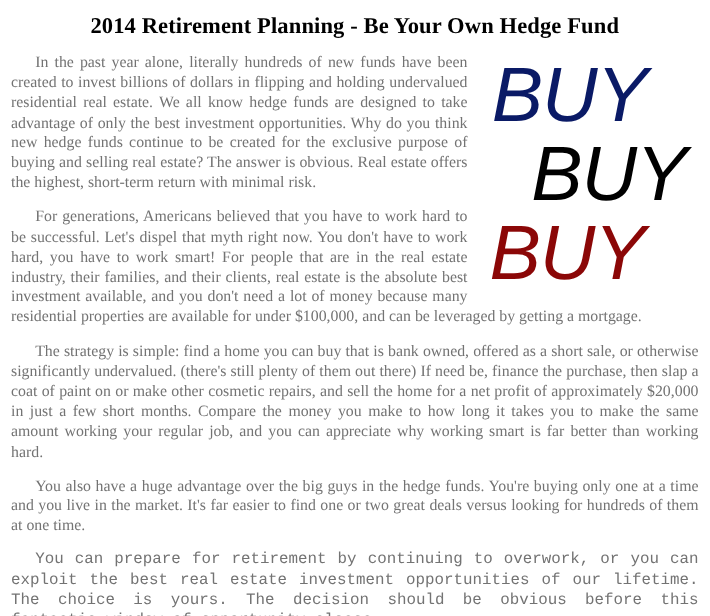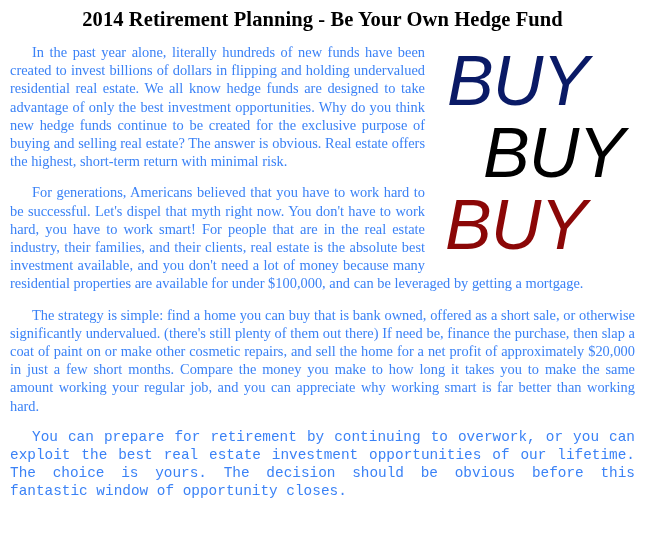--- a/index.html
+++ b/index.html
@@ -18,21 +18,21 @@
   #page {
     position: relative;
     width: 645px;
     height: 560px;
     background: #ffffff;
     box-sizing: border-box;
   }
 
   
   .doc-title {
-    margin: 0;
+    margin: 5px;
     padding: 6px 10px 0 10px;
     text-align: center;
     font-family: "Liberation Serif", "DejaVu Serif", serif;
     font-weight: bold;
     font-size: 20.5px;
     line-height: 26px;
     letter-spacing: 0.1px;
     color: #000000;
     white-space: nowrap;
   }
@@ -62,21 +62,21 @@
   .body-wrap {
     padding: 0 10px 0 10px;
   }
   p.para {
     margin: 11px 0 13px 0;
     text-align: justify;
     text-indent: 22px;
     font-family: "Liberation Serif", "DejaVu Serif", serif;
     font-size: 14.4px;
     line-height: 18.2px;
-    color: #3b82f6;
+    color: #737373;
     -webkit-hyphens: none;
     hyphens: none;
   }
   p.para:last-child { margin-bottom: 0; font-family: Liberation Mono, monospace; }
 
   
   p.full-width { clear: right; }
 </style>
 </head>
 <body style="background: rgb(255, 255, 255);">
@@ -92,17 +92,18 @@
       <span class="buy-word buy-2" style="color: rgb(0, 0, 0);">BUY</span>
       <span class="buy-word buy-3" style="color: rgb(139, 7, 7);">BUY</span>
     </div>
 
     <p class="para">In the past year alone, literally hundreds of new funds have been created to invest billions of dollars in flipping and holding undervalued residential real estate. We all know hedge funds are designed to take advantage of only the best investment opportunities. Why do you think new hedge funds continue to be created for the exclusive purpose of buying and selling real estate? The answer is obvious. Real estate offers the highest, short-term return with minimal risk.</p>
 
     <p class="para">For generations, Americans believed that you have to work hard to be successful. Let's dispel that myth right now. You don't have to work hard, you have to work smart! For people that are in the real estate industry, their families, and their clients, real estate is the absolute best investment available, and you don't need a lot of money because many residential properties are available for under $100,000, and can be leveraged by getting a mortgage.</p>
 
     <p class="para full-width">The strategy is simple: find a home you can buy that is bank owned, offered as a short sale, or otherwise significantly undervalued. (there's still plenty of them out there) If need be, finance the purchase, then slap a coat of paint on or make other cosmetic repairs, and sell the home for a net profit of approximately $20,000 in just a few short months. Compare the money you make to how long it takes you to make the same amount working your regular job, and you can appreciate why working smart is far better than working hard.</p>
 
+    <p class="para full-width">You also have a huge advantage over the big guys in the hedge funds. You're buying only one at a time and you live in the market. It's far easier to find one or two great deals versus looking for hundreds of them at one time.</p>
 
     <p class="para full-width">You can prepare for retirement by continuing to overwork, or you can exploit the best real estate investment opportunities of our lifetime. The choice is yours. The decision should be obvious before this fantastic window of opportunity closes.</p>
 
   </div>
 </div>
 
 </body></html>

